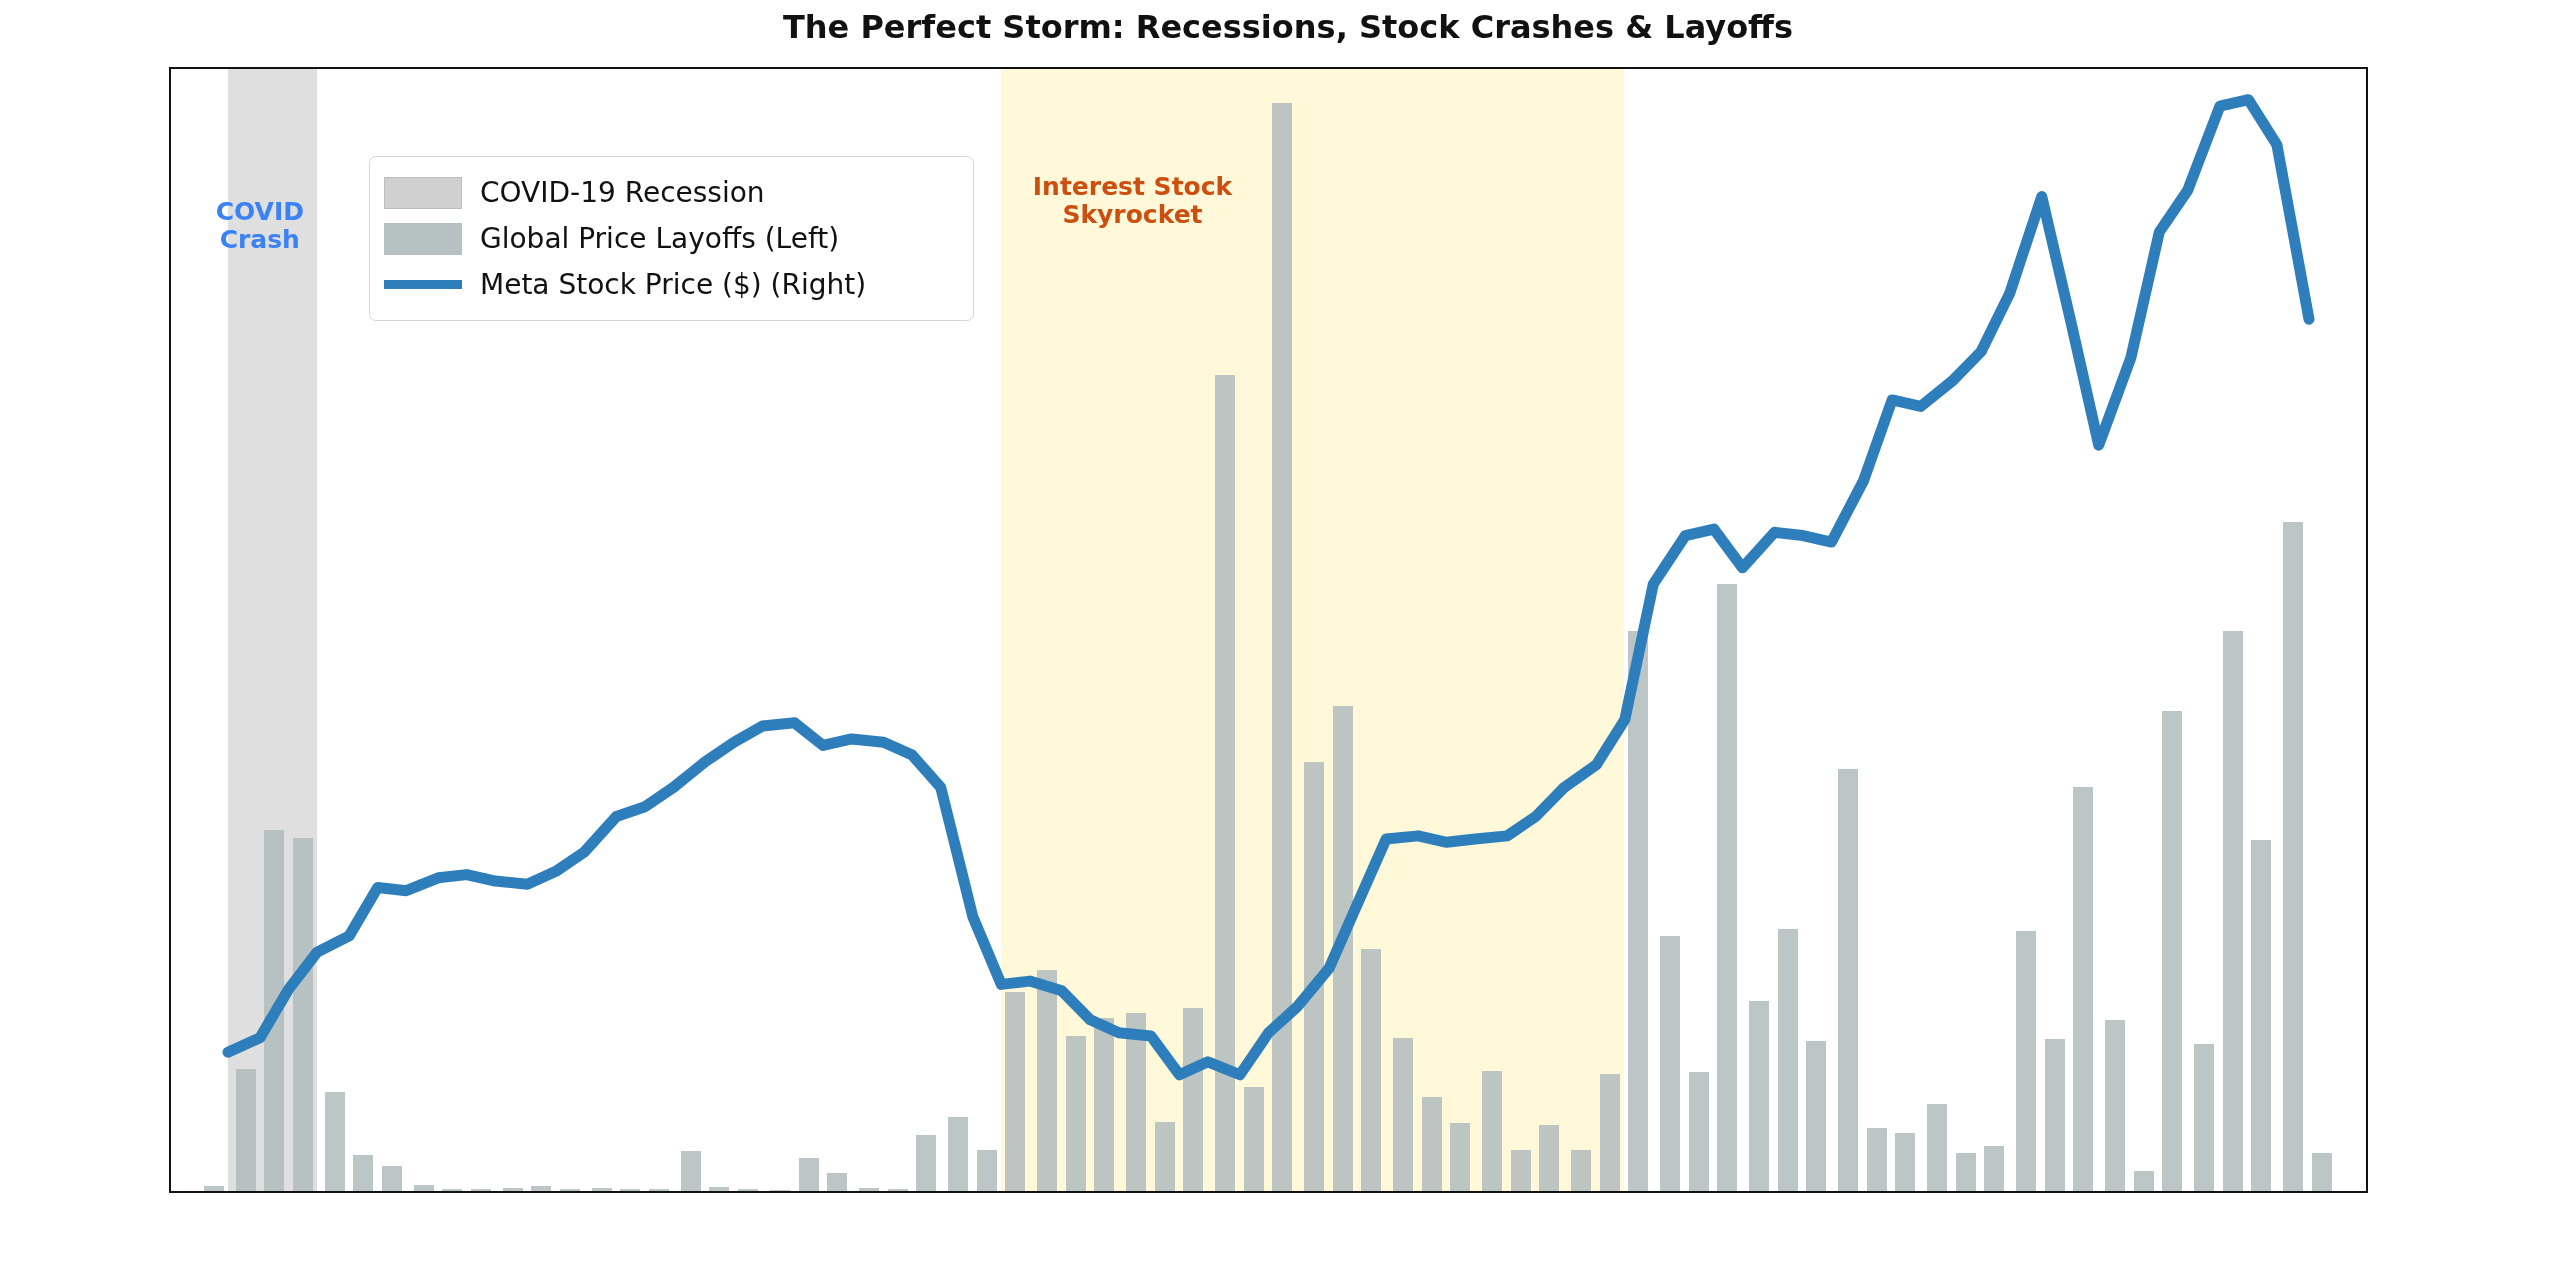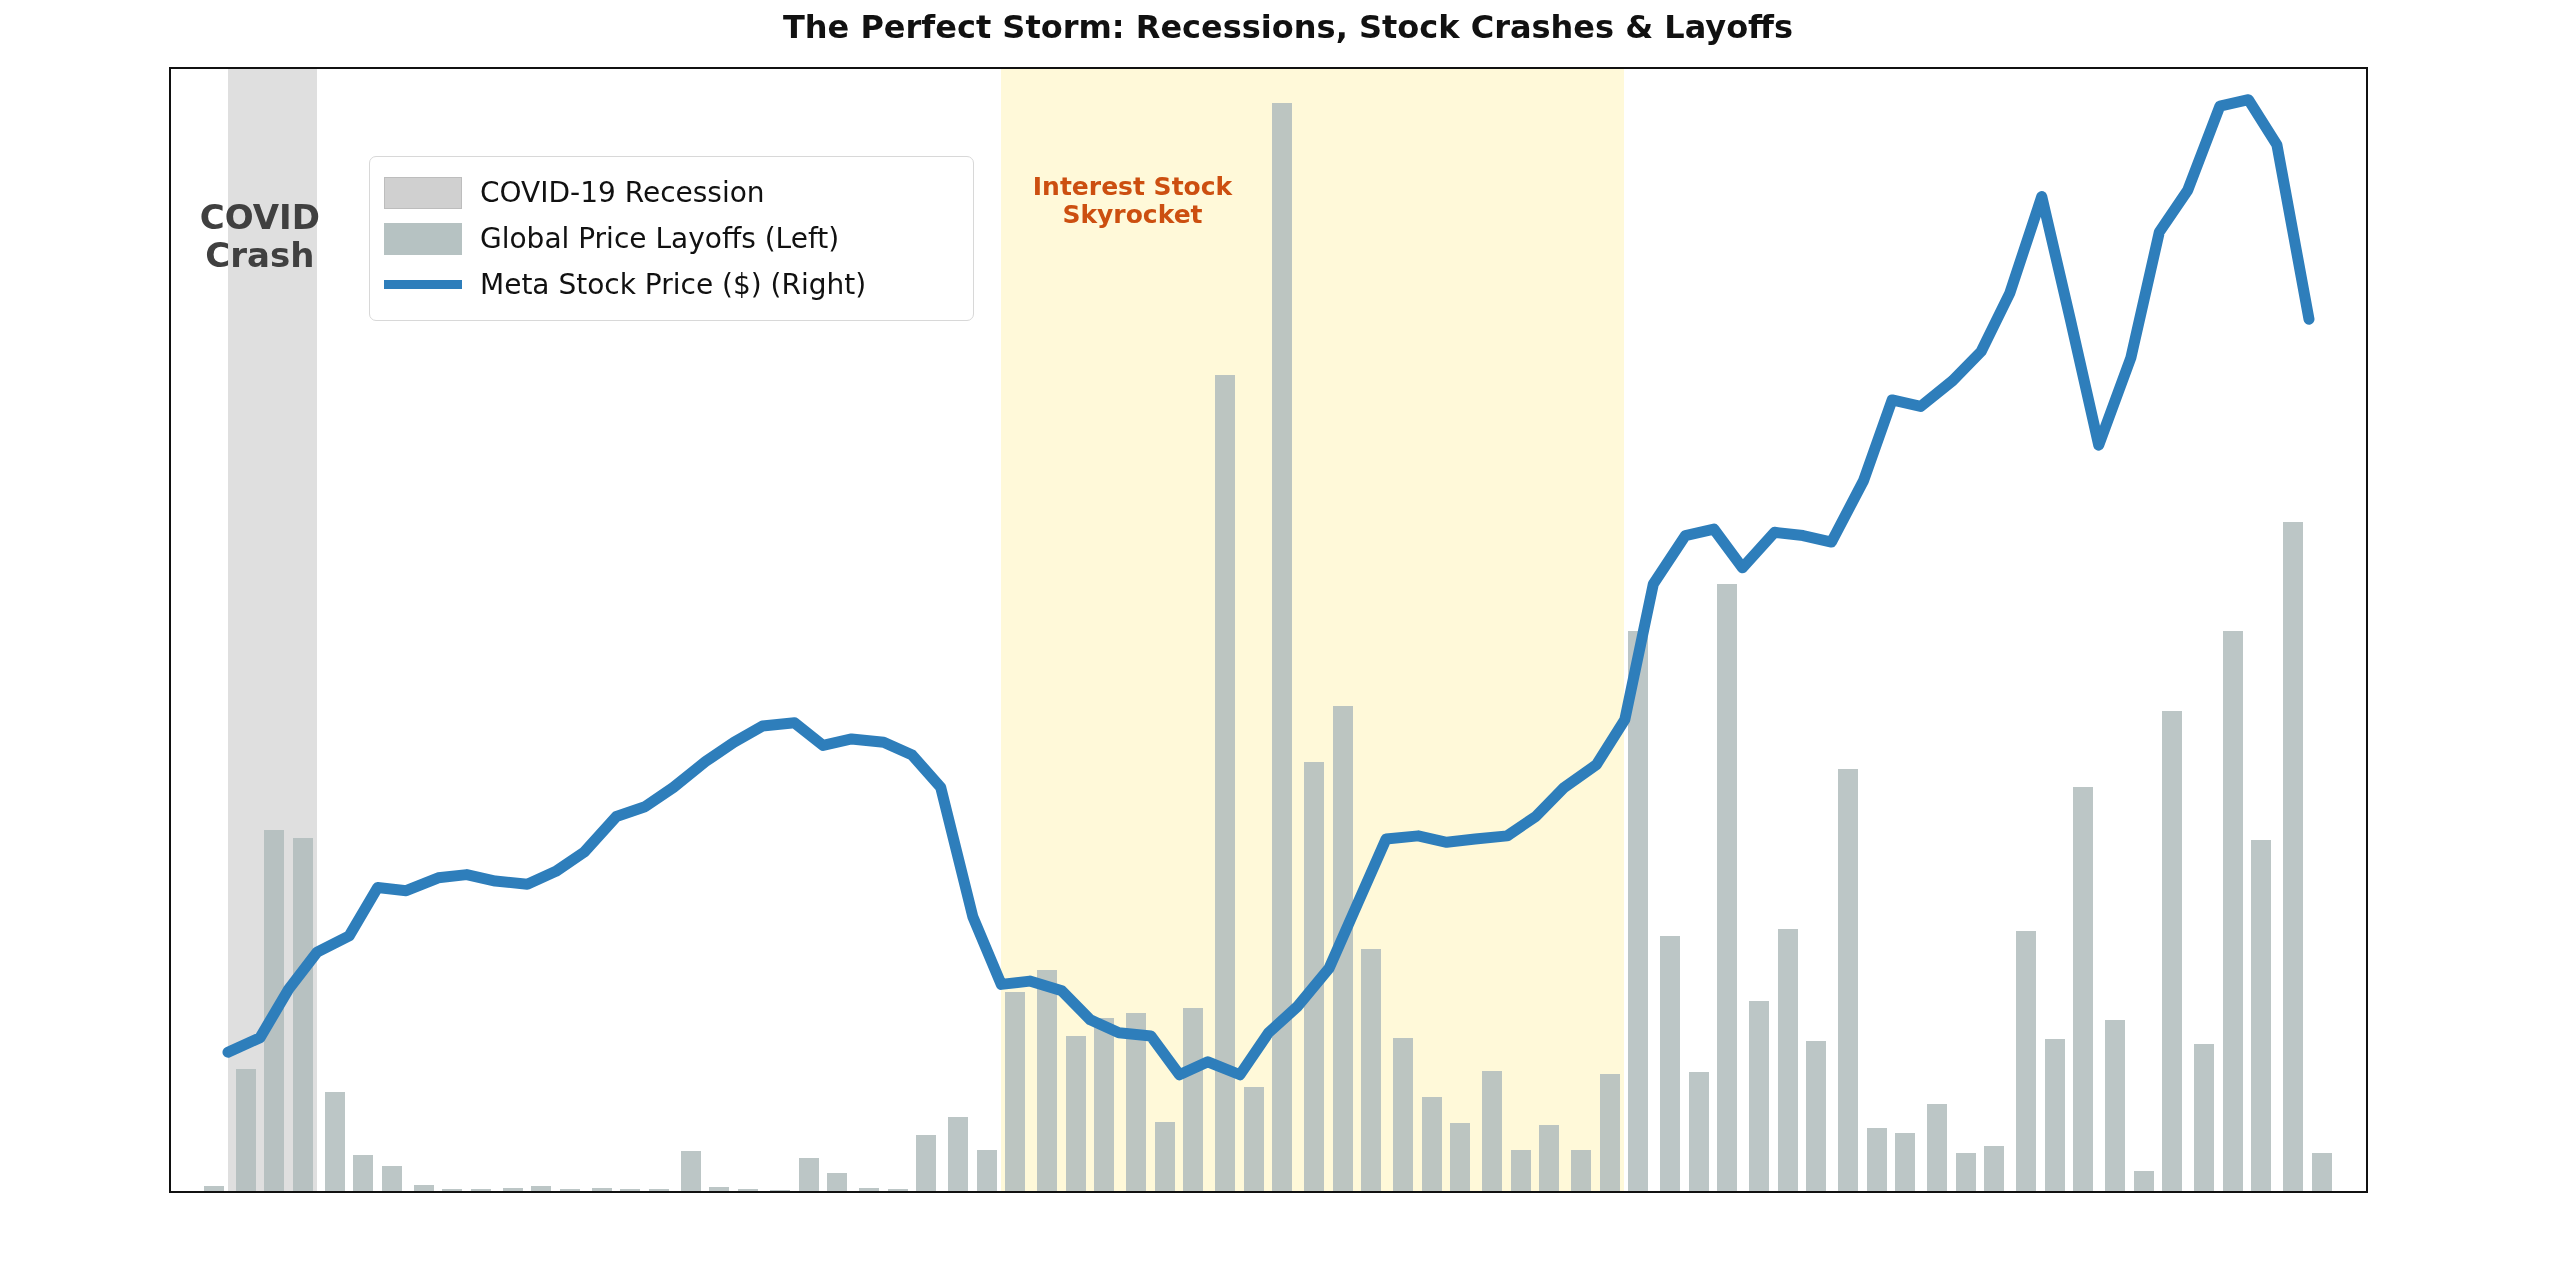--- a/index.html
+++ b/index.html
@@ -22,21 +22,21 @@
   .span-band{position:absolute; top:0; bottom:0;}
   #band-covid{background:rgba(128,128,128,0.25);}
   #band-fed{background:rgba(255,215,0,0.15);}
 
   .bar{position:absolute; bottom:0; background:#b0bcbc; opacity:0.85;}
 
   #line-svg{position:absolute; inset:0; width:100%; height:100%;}
 
   .annot{position:absolute; font-family:"DejaVu Sans",sans-serif; font-weight:bold;
          text-align:center; line-height:1.12; white-space:pre-line;}
-  #annot-covid{color:#404040; font-size:34px; left:179px; top:129px; width:180px;}
+  #annot-covid{color:#3b82f6; font-size:25px; left:179px; top:129px; width:180px;}
   #annot-rates{color:#cc4f10; font-size:25px; left:888px; top:104px; width:277px;}
   .tickmark-left{position:absolute; left:-14px; width:14px; height:2.8px; background:#111;}
   .tickmark-right{position:absolute; right:-14px; width:14px; height:2.8px; background:#111;}
 
   
   #legend{
     position:absolute; left:198px; top:87px; width:605px;
     background:rgba(255,255,255,0.86); border:1.4px solid #d8d8d8; border-radius:7px;
     padding:12.5px 15.3px 12.5px 14px; box-sizing:border-box;
   }

